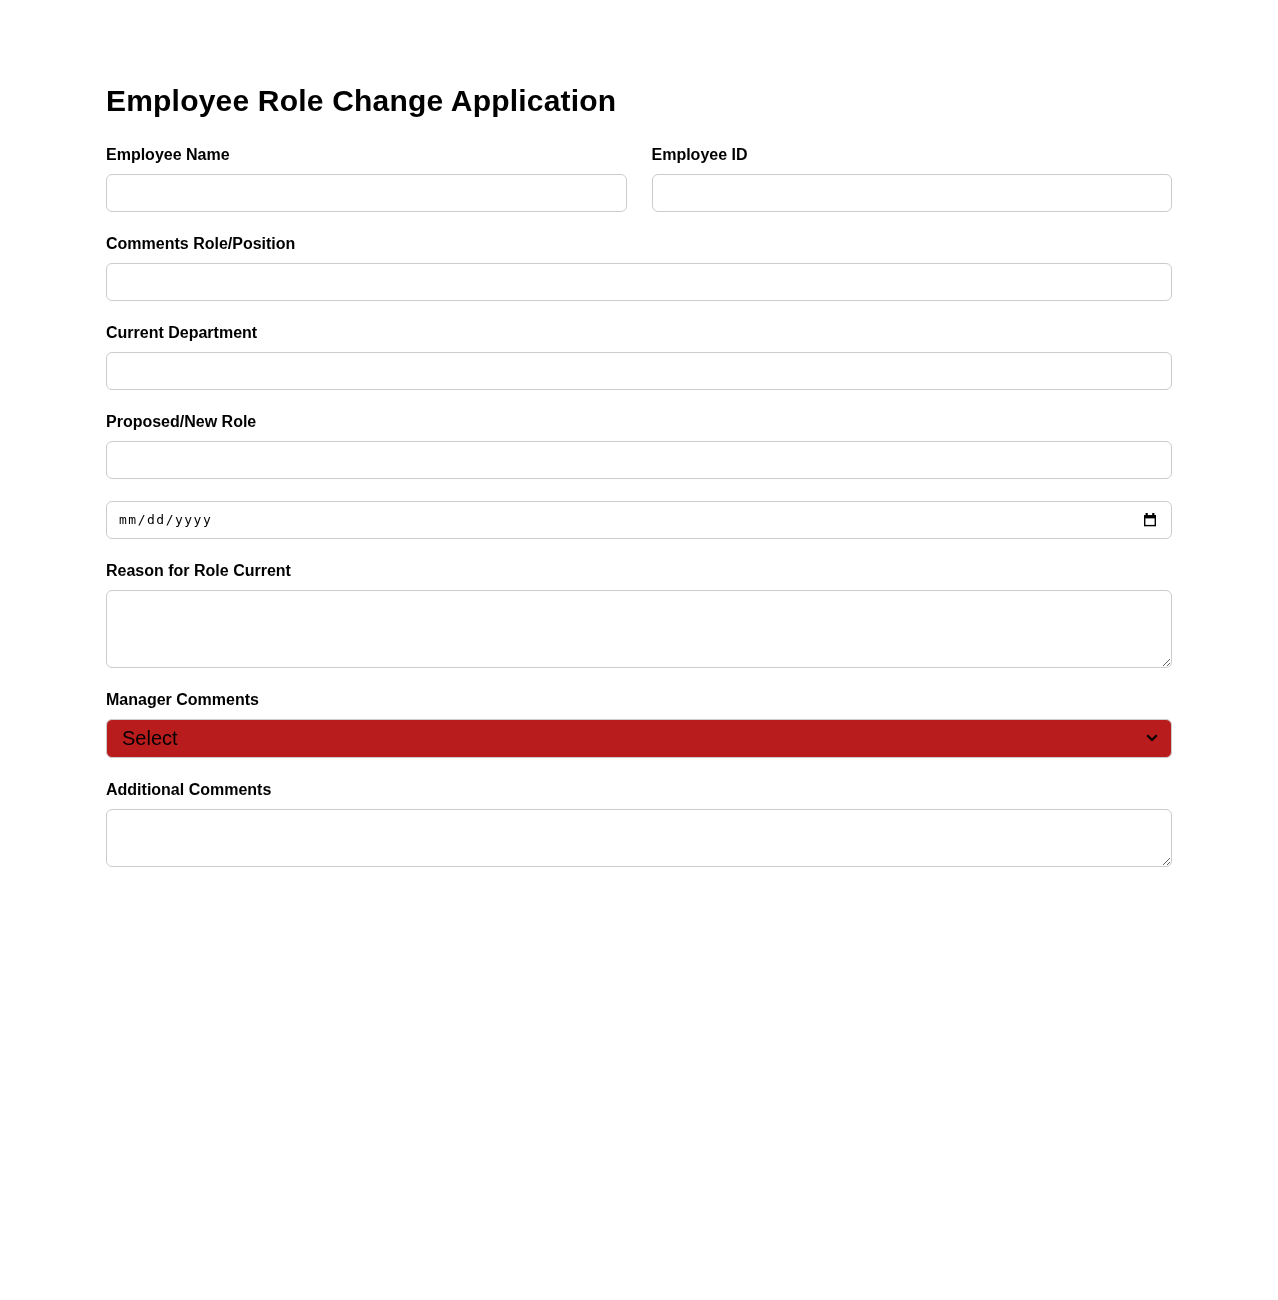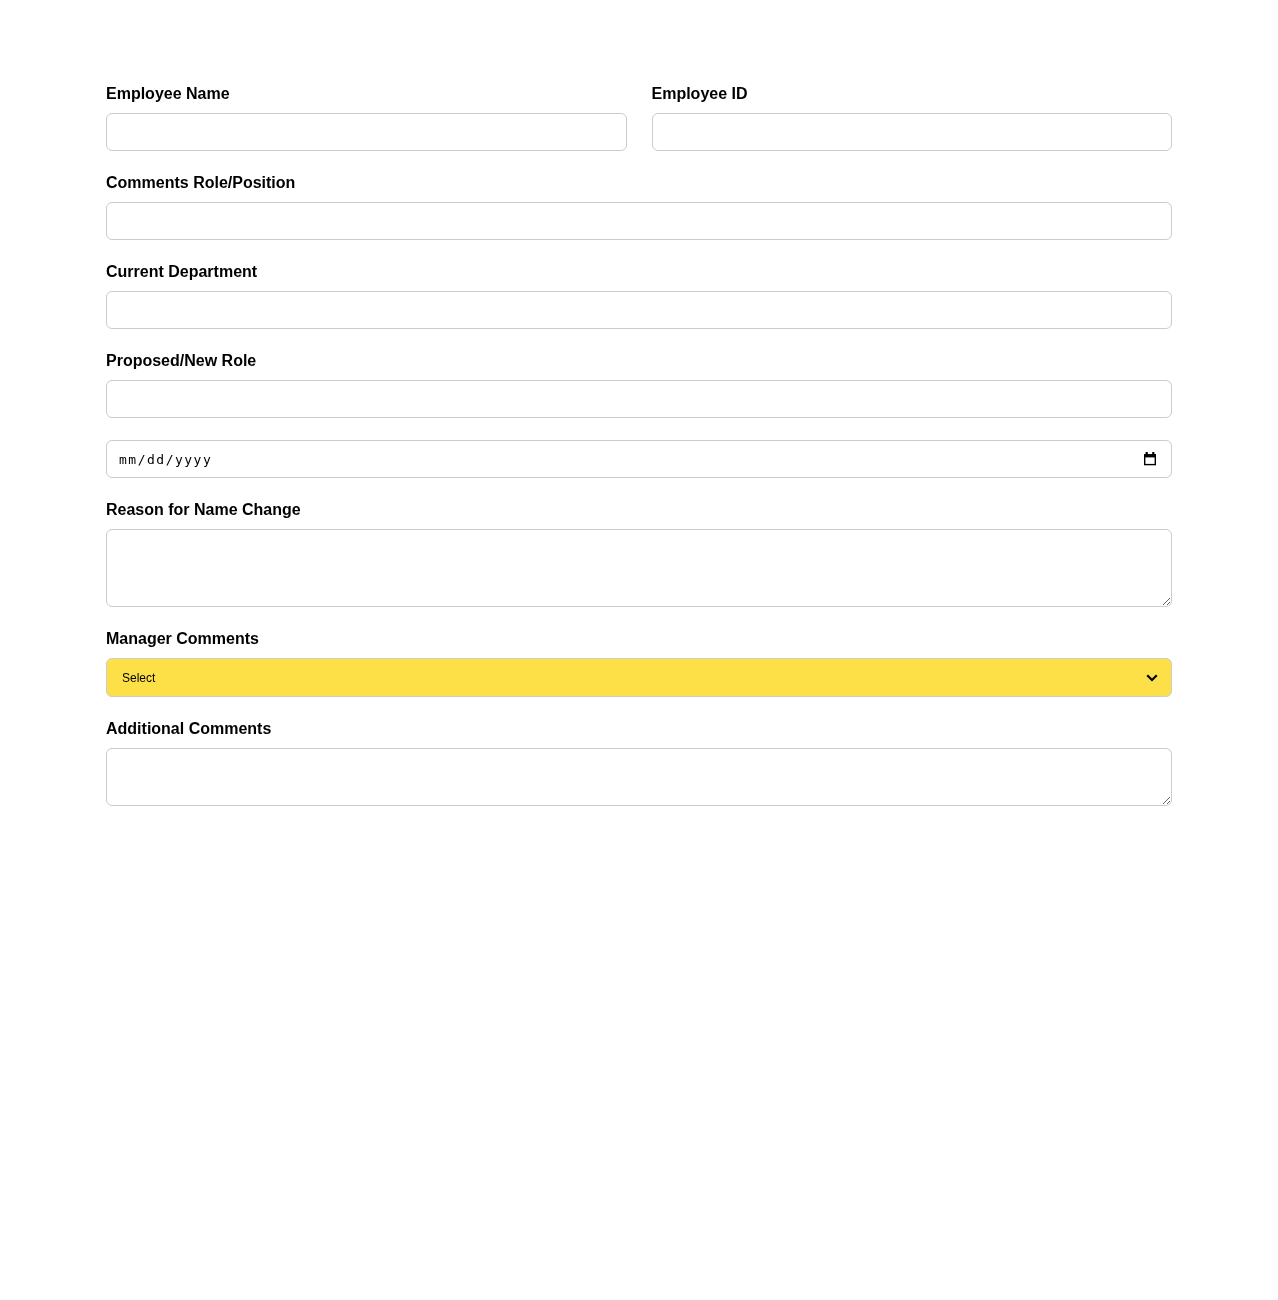--- a/index.html
+++ b/index.html
@@ -109,42 +109,43 @@
     width: 100%;
   }
   select.select-input {
     -webkit-appearance: none;
     appearance: none;
     display: block;
     width: 100%;
     height: 39px;
     border: 1px solid #cccccc;
     border-radius: 6px;
-    background: #fde047;
-    font-family: "Liberation Sans", sans-serif;
-    font-size: 12px;
+    background: #b91c1c;
+    font-family: "Liberation Sans", sans-serif;
+    font-size: 20px;
     color: #000000;
     padding: 0 32px 0 15px;
     outline: none;
     cursor: pointer;
   }
   .select-chevron {
     position: absolute;
     right: 14px;
     top: 50%;
     transform: translateY(-50%);
     pointer-events: none;
     display: flex;
     align-items: center;
   }
 </style>
 </head>
 <body>
 
 <div class="page">
+  <h1 class="page-title">Employee Role Change Application</h1>
 
   <form>
 
     <div class="form-row">
       <div class="form-group">
         <label class="field-label">Employee Name</label>
         <input type="text" class="text-input" value="" style="">
       </div>
       <div class="form-group">
         <label class="field-label">Employee ID</label>
@@ -175,21 +176,21 @@
             <rect x="3.6" y="1" width="2.2" height="3.4" fill="#000000"></rect>
             <rect x="10.2" y="1" width="2.2" height="3.4" fill="#000000"></rect>
             <rect x="2" y="3.2" width="12" height="3.2" fill="#000000"></rect>
             <rect x="2.7" y="4" width="10.6" height="9.6" fill="none" stroke="#000000" stroke-width="1.4"></rect>
           </svg>
         </span>
       </div>
     </div>
 
     <div class="form-group">
-      <label class="field-label">Reason for Name Change</label>
+      <label class="field-label">Reason for Role Current</label>
       <textarea class="area-input area-tall" style=""></textarea>
     </div>
 
     <div class="form-group">
       <label class="field-label">Manager Comments</label>
       <div class="select-wrap">
         <select class="select-input">
           <option>Select</option>
         </select>
         <span class="select-chevron">

